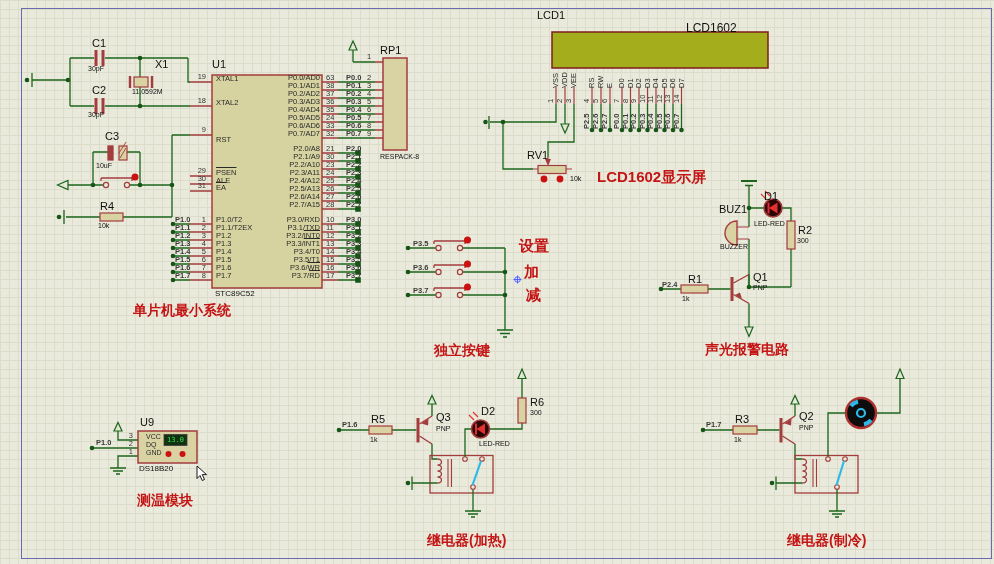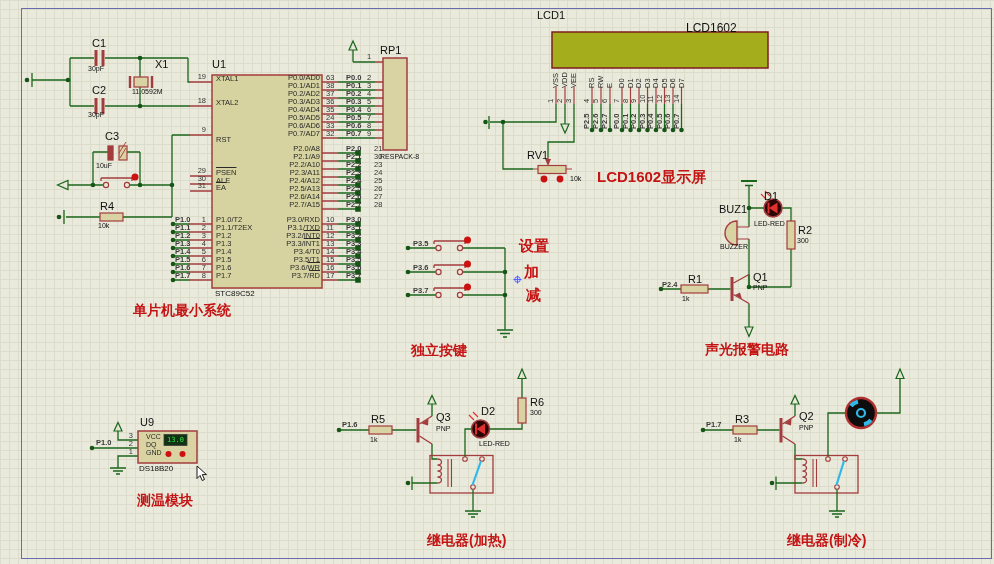--- a/index.html
+++ b/index.html
@@ -25,21 +25,21 @@
   .mono{font-family:"DejaVu Sans Mono",monospace;}
   
   .p1net{left:175px;top:calc(216px + var(--i)*8px);width:20px;}
   .p1num{left:192px;top:calc(216px + var(--i)*8px);width:14px;text-align:right;}
   .p1name{left:216px;top:calc(216px + var(--i)*8px);}
   .p0name{left:236px;width:84px;text-align:right;top:calc(74px + var(--i)*8px);}
   .p0num{left:326px;top:calc(74px + var(--i)*8px);}
   .p0net{left:346px;top:calc(74px + var(--i)*8px);width:20px;}
   .p0rp{left:367px;top:calc(74px + var(--i)*8px);}
   .p2name{left:236px;width:84px;text-align:right;top:calc(145px + var(--i)*8px);}
-  .p2num{left:326px;top:calc(145px + var(--i)*8px);margin-left:48px;}
+  .p2num{left:326px;top:calc(145px + var(--i)*8px);}
   .p2net{left:346px;top:calc(145px + var(--i)*8px);width:20px;}
   .p3name{left:236px;width:84px;text-align:right;top:calc(216px + var(--i)*8px);}
   .p3num{left:326px;top:calc(216px + var(--i)*8px);}
   .p3net{left:346px;top:calc(216px + var(--i)*8px);width:20px;}
   .lcdPname{left:calc(552px + var(--i)*9px);top:88px;}
   .lcdPnum{left:calc(547px + var(--i)*9px);top:103px;}
   .lcdCname{left:calc(588px + var(--i)*9px);top:88px;}
   .lcdCnum{left:calc(583px + var(--i)*9px);top:103px;}
   .lcdCnet{left:calc(583px + var(--i)*9px);top:129px;}
   .lcdDname{left:calc(618px + var(--i)*8.5px);top:88px;}
@@ -631,21 +631,21 @@
 
   <span class="t ref" style="left:537px;top:10px">LCD1</span>
   <span class="t val" style="left:686px;top:22px;font-size:12px;font-weight:normal">LCD1602</span>
   <span class="t ref" style="left:527px;top:150px">RV1</span>
   <span class="t val" style="left:570px;top:175px">10k</span>
   <span class="t cnbig" style="left:597px;top:169px">LCD1602显示屏</span>
 
   <span class="t cnbig" style="left:519px;top:238px">设置</span>
   <span class="t cnbig" style="left:524px;top:264px">加</span>
   <span class="t cnbig" style="left:526px;top:287px">减</span>
-  <span class="t cn" style="left:411px;top:343px">独立按键</span>
+  <span class="t cn" style="left:434px;top:343px">独立按键</span>
 
   <span class="t ref" style="left:764px;top:191px">D1</span>
   <span class="t val" style="left:754px;top:220px">LED-RED</span>
   <span class="t ref" style="left:719px;top:204px">BUZ1</span>
   <span class="t val" style="left:720px;top:243px">BUZZER</span>
   <span class="t ref" style="left:798px;top:225px">R2</span>
   <span class="t val" style="left:797px;top:237px">300</span>
   <span class="t ref" style="left:753px;top:272px">Q1</span>
   <span class="t val" style="left:753px;top:284px">PNP</span>
   <span class="t ref" style="left:688px;top:274px">R1</span>

